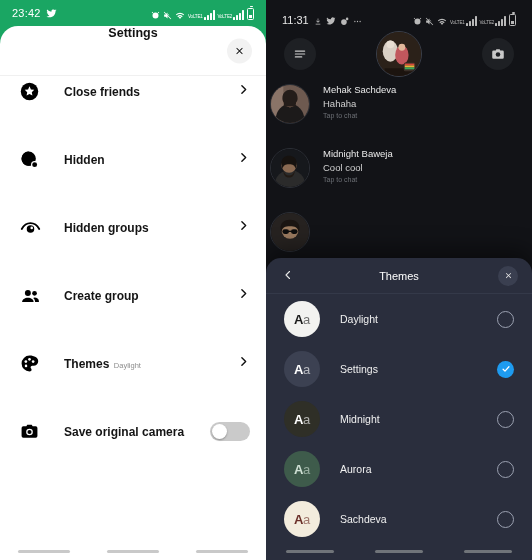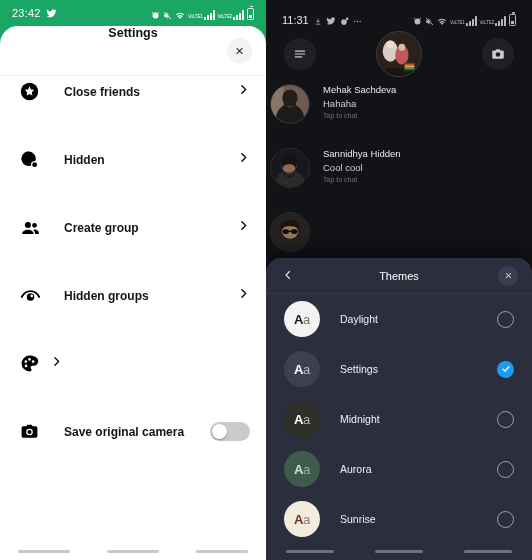--- a/index.html
+++ b/index.html
@@ -255,64 +255,68 @@
           <span class="chev">
             <svg width="13" height="13" viewBox="0 0 24 24" fill="none" stroke="#111" stroke-width="2.6" stroke-linecap="round" stroke-linejoin="round">
                 <path d="M9 5l7 7-7 7"></path>
               </svg>
           </span>
         </div>
 
 
         <div class="set-row">
           <span class="set-ico">
+            <svg width="21" height="21" viewBox="0 0 24 24" fill="none">
+                <path d="M2 12.5C4.5 8 8 5.8 12 5.8s7.5 2.2 10 6.7" stroke="#000" stroke-width="2.1" stroke-linecap="round"></path>
+                <circle cx="12" cy="12.6" r="4.3" fill="#000"></circle>
+                <circle cx="13.4" cy="11.3" r="1.5" fill="#fff"></circle>
+              </svg>
+          </span>
+          <span class="set-body">
+            <span class="set-label">Hidden groups</span>
+          </span>
+          <span class="chev">
+            <svg width="13" height="13" viewBox="0 0 24 24" fill="none" stroke="#111" stroke-width="2.6" stroke-linecap="round" stroke-linejoin="round">
+                <path d="M9 5l7 7-7 7"></path>
+              </svg>
+          </span>
+        </div>
+
+        <div class="set-row">
+          <span class="set-ico">
             <svg width="21" height="21" viewBox="0 0 24 24" fill="#000">
                 <circle cx="9" cy="8" r="3.4"></circle>
                 <circle cx="16.6" cy="8.4" r="2.7"></circle>
                 <path d="M2.4 18.4c0-3.2 3-5.1 6.6-5.1s6.6 1.9 6.6 5.1z"></path>
                 <path d="M16.6 13.1c2.8 0 5 1.6 5 4.1v1.2h-4.3c0-2-.9-3.7-2.3-4.8a8 8 0 0 1 1.6-.5z"></path>
               </svg>
           </span>
           <span class="set-body">
             <span class="set-label">Create group</span>
-          </span>
-          <span class="chev">
-            <svg width="13" height="13" viewBox="0 0 24 24" fill="none" stroke="#111" stroke-width="2.6" stroke-linecap="round" stroke-linejoin="round">
-                <path d="M9 5l7 7-7 7"></path>
-              </svg>
-          </span>
-        </div>
-
-        <div class="set-row">
-          <span class="set-ico">
-            <svg width="21" height="21" viewBox="0 0 24 24" fill="none">
-                <path d="M2 12.5C4.5 8 8 5.8 12 5.8s7.5 2.2 10 6.7" stroke="#000" stroke-width="2.1" stroke-linecap="round"></path>
-                <circle cx="12" cy="12.6" r="4.3" fill="#000"></circle>
-                <circle cx="13.4" cy="11.3" r="1.5" fill="#fff"></circle>
-              </svg>
-          </span>
-          <span class="set-body">
-            <span class="set-label">Hidden groups</span>
           </span>
           <span class="chev">
             <svg width="13" height="13" viewBox="0 0 24 24" fill="none" stroke="#111" stroke-width="2.6" stroke-linecap="round" stroke-linejoin="round">
                 <path d="M9 5l7 7-7 7"></path>
               </svg>
           </span>
         </div>
 
         <div class="set-row">
           <span class="set-ico">
             <svg width="19" height="19" viewBox="0 0 24 24" fill="#000">
                 <path d="M12 2a10 10 0 0 0 0 20c1.7 0 2.6-1 2.6-2.2 0-.6-.2-1-.6-1.5-.4-.5-.6-.9-.6-1.4 0-1.1.9-2 2-2h1.7A5.9 5.9 0 0 0 23 9C23 4.9 18.1 2 12 2z"></path>
                 <circle cx="7.4" cy="9.6" r="1.7" fill="#fff"></circle>
                 <circle cx="12" cy="6.7" r="1.7" fill="#fff"></circle>
                 <circle cx="16.6" cy="9.6" r="1.7" fill="#fff"></circle>
                 <circle cx="7.6" cy="15" r="1.6" fill="#fff"></circle>
               </svg>
+          </span>
+          <span class="set-body">
+            <span class="set-label">Themes</span>
+            <span class="set-sub">Daylight</span>
           </span>
           <span class="chev">
             <svg width="13" height="13" viewBox="0 0 24 24" fill="none" stroke="#111" stroke-width="2.6" stroke-linecap="round" stroke-linejoin="round">
                 <path d="M9 5l7 7-7 7"></path>
               </svg>
           </span>
         </div>
 
         <div class="set-row">
           <span class="set-ico">
@@ -444,21 +448,21 @@
         <span class="chat-av">
           <svg width="100%" height="100%" viewBox="0 0 40 40">
             <rect width="40" height="40" fill="#16181c"></rect>
             <ellipse cx="20" cy="38" rx="16" ry="16" fill="#2b2b2b"></ellipse>
             <circle cx="19" cy="17" r="8" fill="#8a6a52"></circle>
             <path d="M11 15c0-6 4-8 8-8s8 2 8 8c0 3-1 4-1 6-1-4-3-5-7-5s-6 1-7 5c0-2-1-3-1-6z" fill="#16120f"></path>
             <path d="M13 22c1 4 3 6 6 6s5-2 6-6c0 5-2 8-6 8s-6-3-6-8z" fill="#221a14"></path>
           </svg>
         </span>
         <span class="chat-txt">
-          <span class="chat-name" style="display:block">Sannidhya Hidden</span>
+          <span class="chat-name" style="display:block">Midnight Baweja</span>
           <span class="chat-msg" style="display:block">Cool cool</span>
           <span class="chat-hint" style="display:block">Tap to chat</span>
         </span>
       </div>
 
       <div class="chat-row">
         <span class="chat-av">
           <svg width="100%" height="100%" viewBox="0 0 40 40">
             <rect width="40" height="40" fill="#262220"></rect>
             <circle cx="20" cy="18" r="9" fill="#9a7a5f"></circle>
@@ -525,21 +529,21 @@
         </span>
         <span class="theme-name">Aurora</span>
         <span class="radio"></span>
       </div>
 
       <div class="theme-row">
         <span class="swatch" style="background:#f3ecdd;color:#6b2f28">
           <span>A</span>
             <span class="a2">a</span>
         </span>
-        <span class="theme-name">Sunrise</span>
+        <span class="theme-name">Sachdeva</span>
         <span class="radio"></span>
       </div>
 
       <div class="navbar-r">
         <span class="pill"></span>
         <span class="pill"></span>
         <span class="pill"></span>
       </div>
     </div>
 

